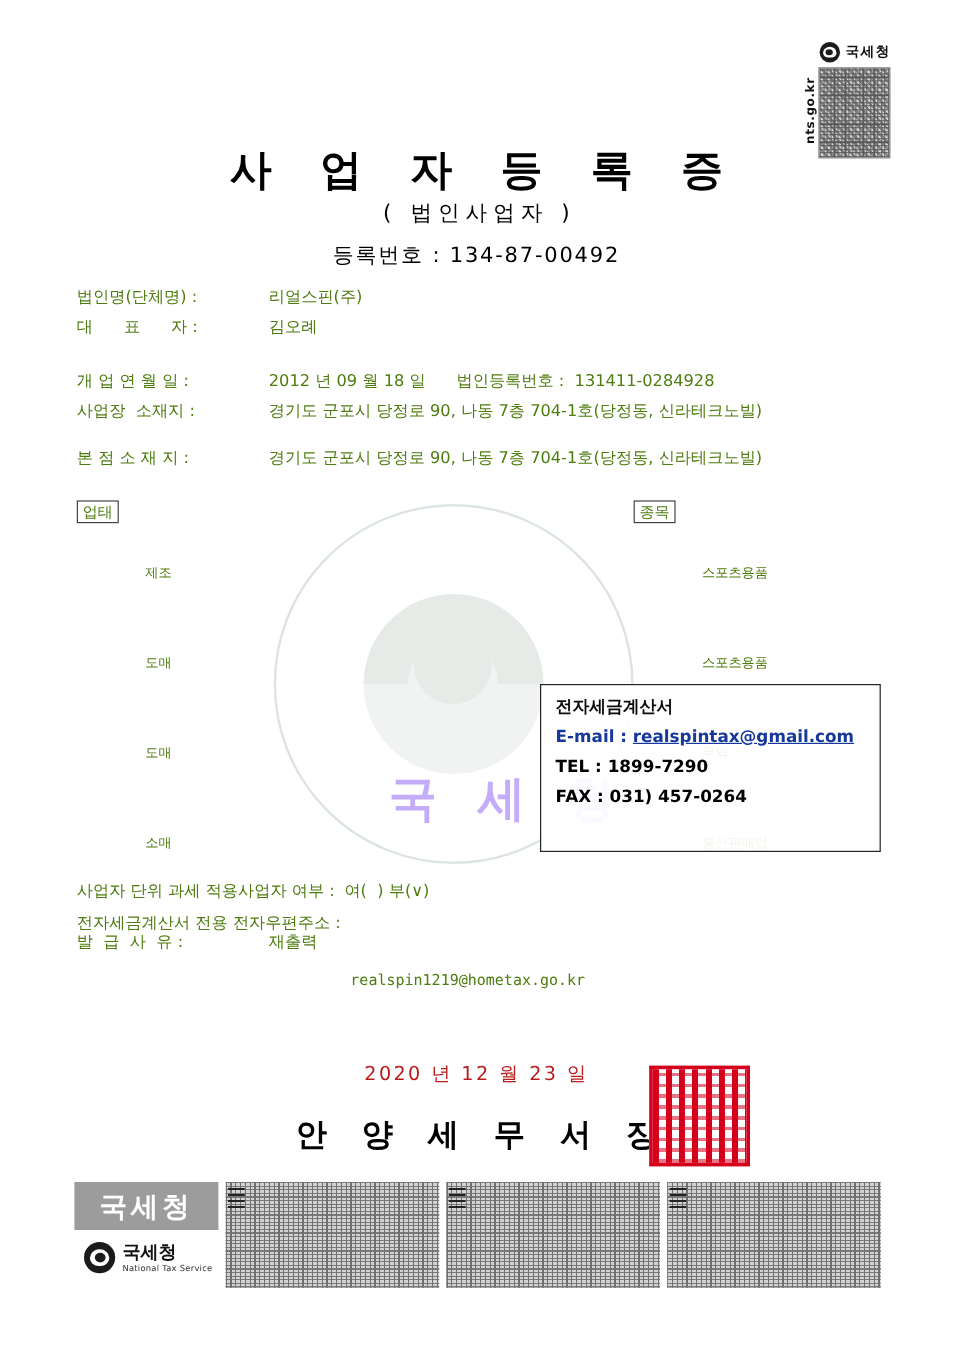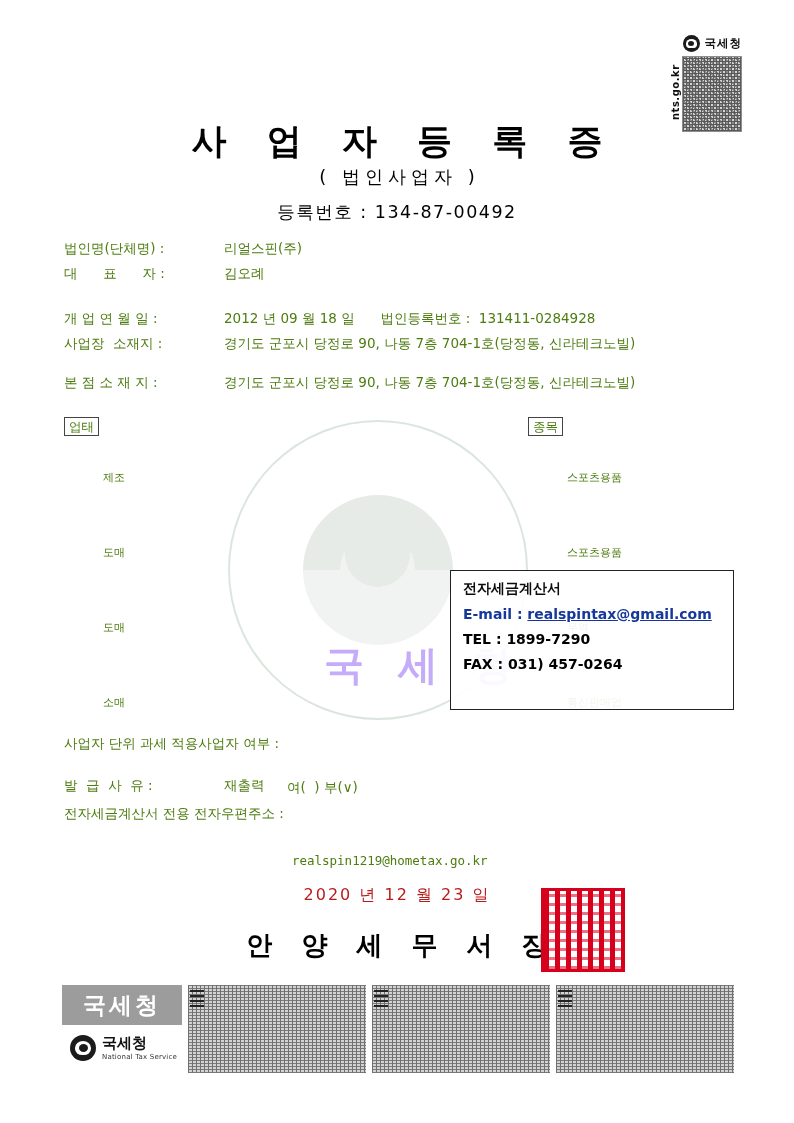--- a/index.html
+++ b/index.html
@@ -140,21 +140,21 @@
   .gap-14 { height: 14px; }
   .gap-20 { height: 20px; }
 
   .biz-type-block { display: flex; align-items: flex-start; }
   .chip {
     display: inline-block;
     border: 1px solid #444;
     padding: 0px 4px;
     font-size: 12.5px;
     line-height: 17px;
-    margin-right: 4px;
+    margin-right: 22px;
     position: relative;
     top: 2px;
   }
   .col-jongmok {
     position: absolute;
     left: 464px;
   }
   .stack-line { line-height: 25px; font-size: 11px; }
 
   
@@ -439,21 +439,21 @@
     <span>E-mail :</span>
     <span class="addr">realspintax@gmail.com</span>
   </div>
   <div class="contact-line">TEL : 1899-7290</div>
   <div class="contact-line">FAX : 031) 457-0264</div>
 </div>
 
 <div class="lower-fields">
   <div class="row">
     <div style="flex:0 0 auto;">사업자 단위 과세 적용사업자 여부 :</div>
-    <div class="val" style="margin-left:8px;margin-top:44px;">여(  ) 부(∨)</div>
+    <div class="val" style="margin-left:8px;">여(  ) 부(∨)</div>
   </div>
   <div class="row">
     <div style="flex:0 0 auto;">전자세금계산서 전용 전자우편주소 :</div>
     <div class="val mono" style="margin-left:8px;">realspin1219@hometax.go.kr</div>
   </div>
 </div>
 
 <div class="issue-date">2020 년 12 월 23 일</div>
 <div class="issuer">안 양 세 무 서 장</div>
 <div class="seal"></div>

